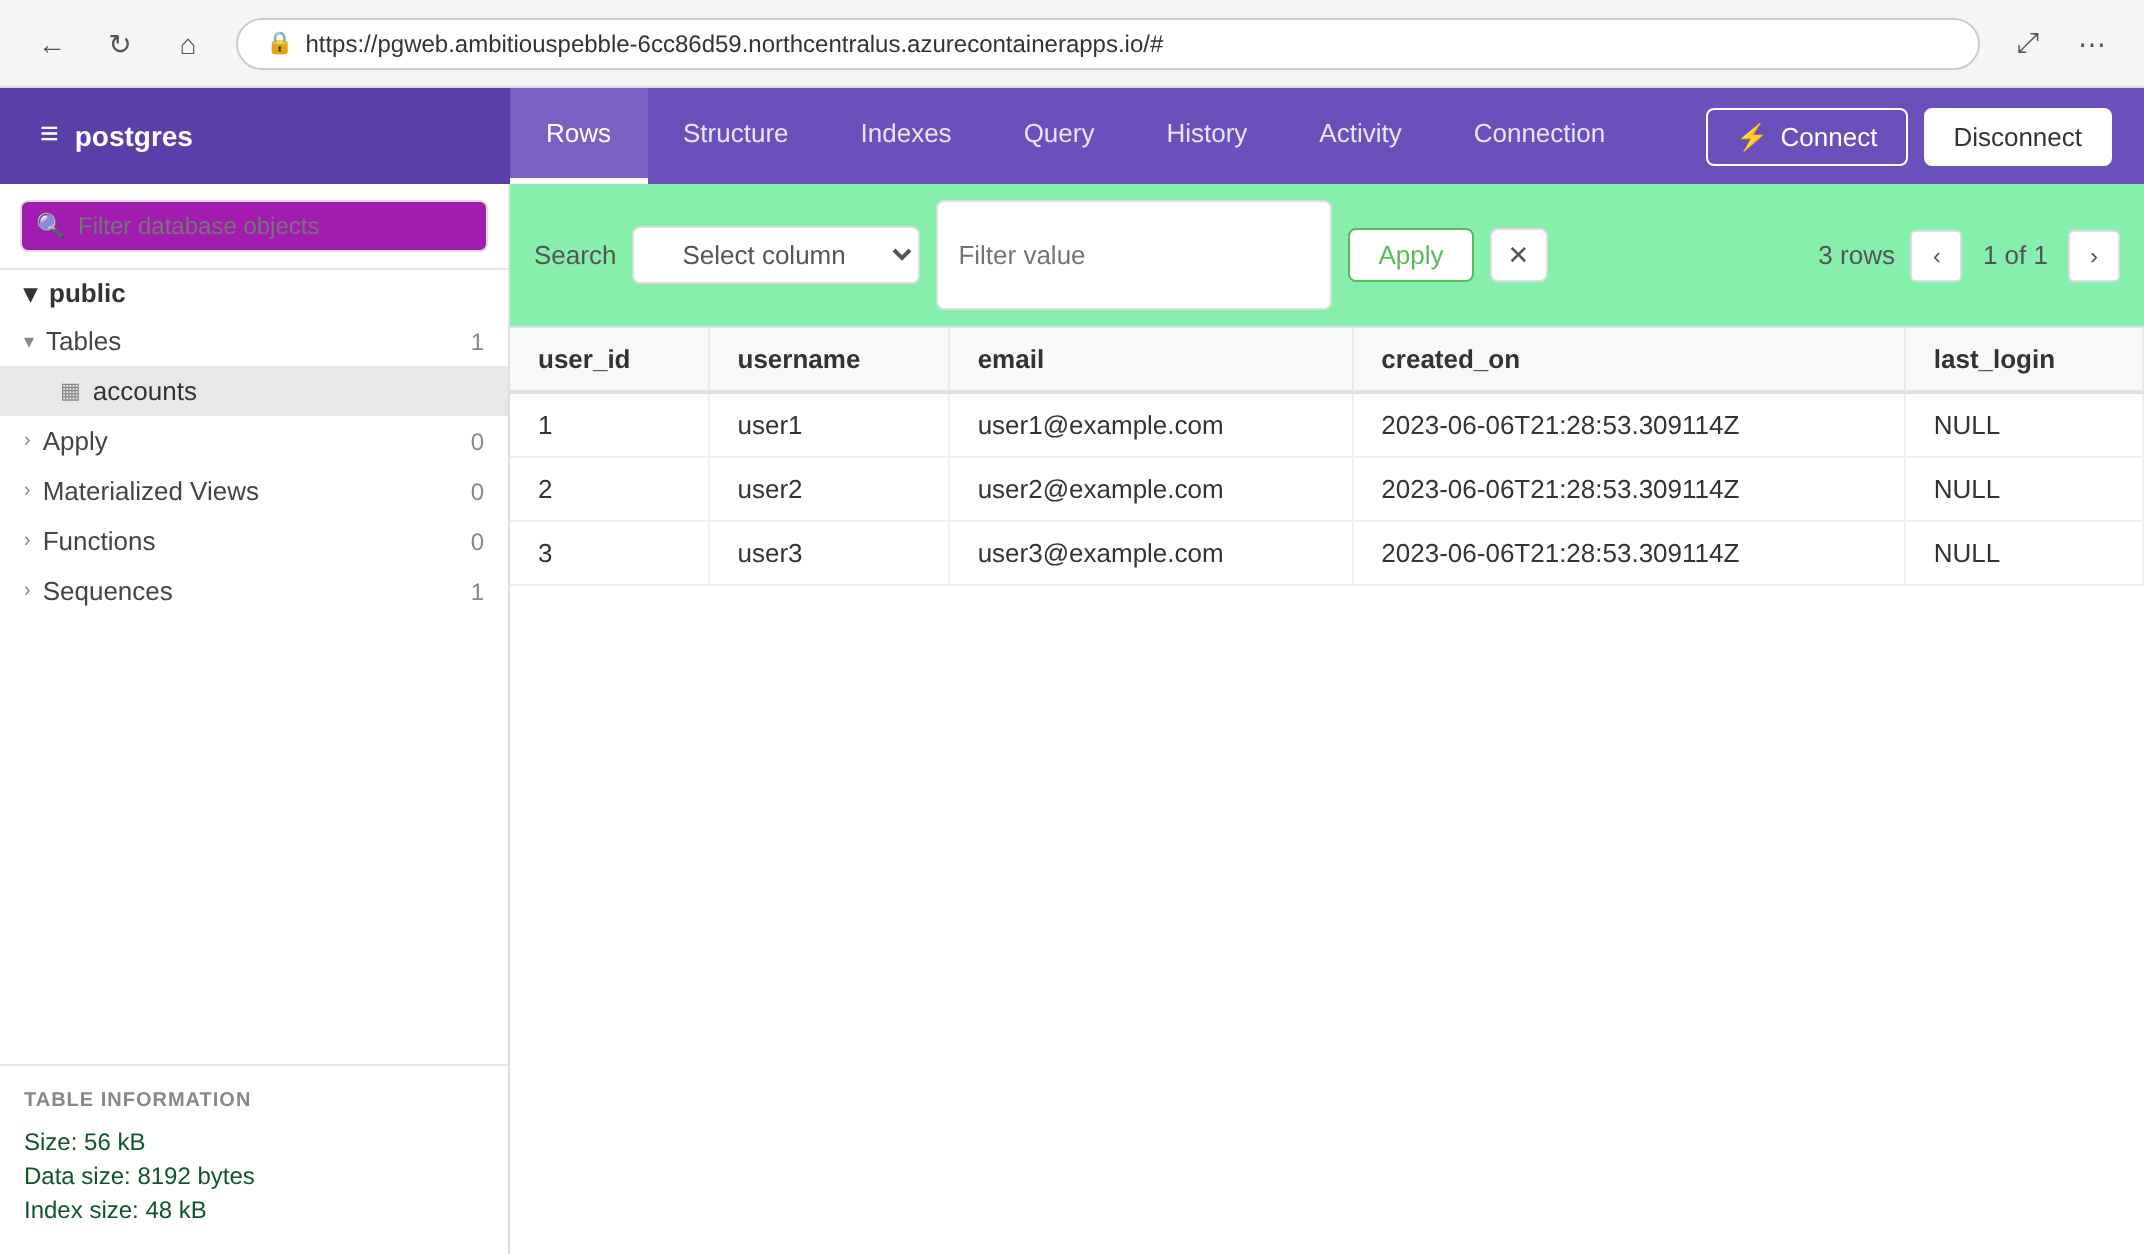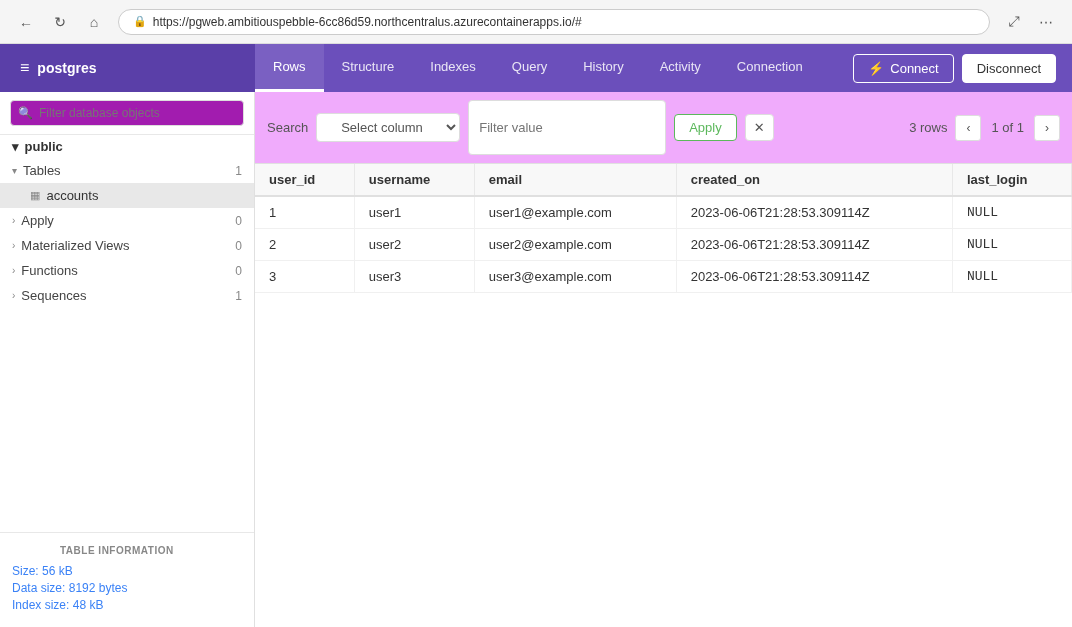--- a/index.html
+++ b/index.html
@@ -196,45 +196,44 @@
       padding: 12px;
       margin-top: auto;
     }
     .table-info-title {
       font-size: 10px;
       font-weight: 600;
       color: #888;
       letter-spacing: 0.5px;
       margin-bottom: 8px;
       text-transform: uppercase;
-      margin-left: 48px;
     }
     .table-info-row {
       font-size: 12px;
       color: #555;
       margin-bottom: 3px;
     }
-    .table-info-row span { color: #3b82f6; font-weight: 500; }
+    .table-info-row span { color: #14532d; font-weight: 500; }
 
     
     .content-area {
       flex: 1;
       display: flex;
       flex-direction: column;
       overflow: hidden;
     }
 
     
     .filter-bar {
       display: flex;
       align-items: center;
       padding: 8px 12px;
       border-bottom: 1px solid #e0e0e0;
       gap: 8px;
-      background: #f0abfc;
+      background: #86efac;
     }
     .filter-label {
       color: #555;
       font-size: 13px;
       font-weight: 500;
     }
     .filter-select {
       border: 1px solid #ddd;
       border-radius: 4px;
       padding: 5px 20px;
@@ -320,21 +319,21 @@
       color: #333;
       white-space: nowrap;
     }
     .data-table td {
       border-bottom: 1px solid #f0f0f0;
       border-right: 1px solid #f0f0f0;
       padding: 8px 14px;
       font-size: 13px;
       color: #333;
     }
-    .null-value { color: #bbb; font-family: Liberation Mono, monospace; }
+    .null-value { color: #bbb; }
   </style>
 </head>
 <body>
 
 <div class="browser-chrome">
   <div class="browser-nav-btns">
     <button class="browser-btn">←</button>
     <button class="browser-btn">↻</button>
     <button class="browser-btn">⌂</button>
   </div>

